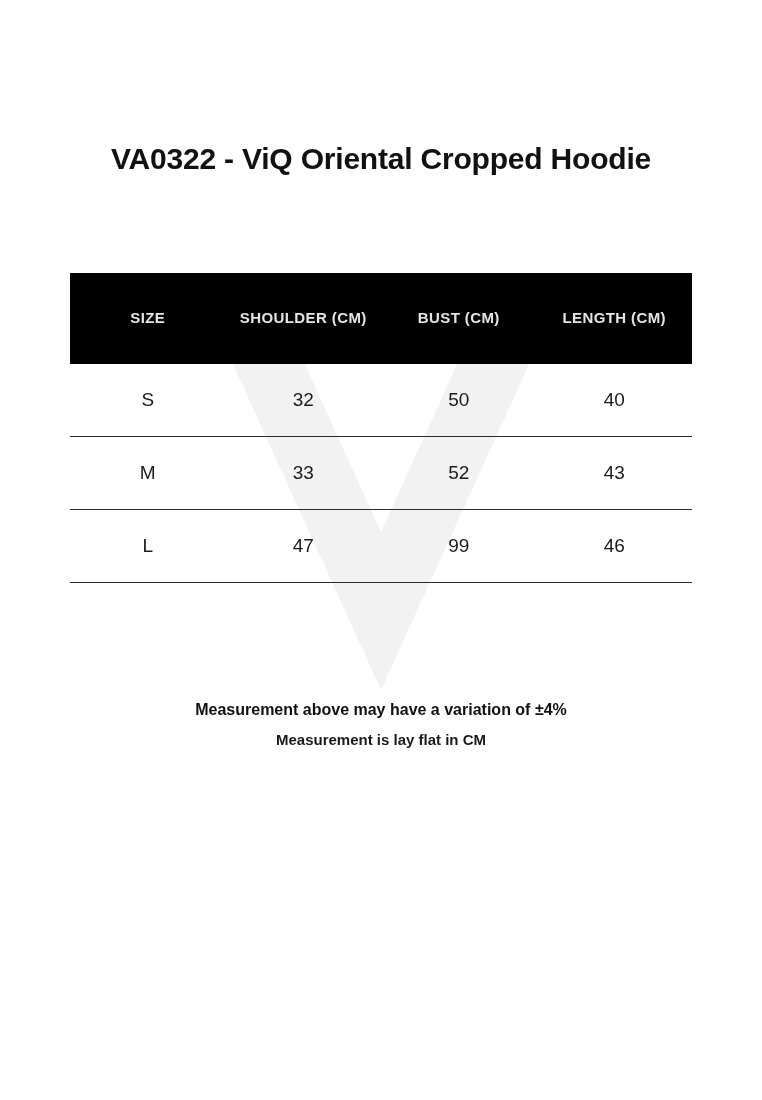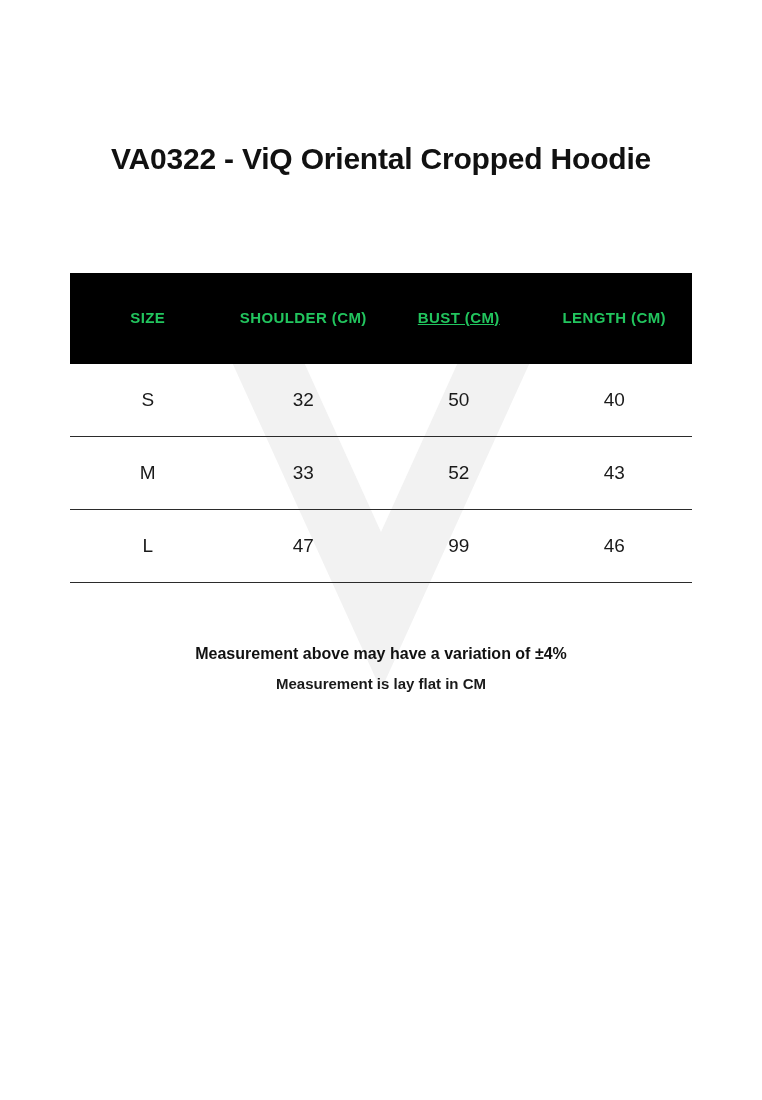--- a/index.html
+++ b/index.html
@@ -60,21 +60,21 @@
   }
 
   table.size-table {
     width: 100%;
     border-collapse: collapse;
     table-layout: fixed;
   }
 
   table.size-table thead th {
     background: #000000;
-    color: #22c55e;
+    color: #e5e5e5;
     font-size: 15px;
     font-weight: bold;
     letter-spacing: 0.4px;
     padding: 18px 4px;
     height: 55px;
     vertical-align: middle;
     text-align: center;
     line-height: 1.35;
   }
 
@@ -88,25 +88,25 @@
     border-bottom: 1px solid #2b2b2b;
     background: transparent;
   }
 
   table.size-table tbody tr:first-child td {
     border-top: none;
   }
 
   .col-size   { width: 25%; }
   .col-should { width: 25%; }
-  .col-bust   { width: 25%; text-decoration: underline; }
+  .col-bust   { width: 25%; }
   .col-length { width: 25%; }
 
   .footnotes {
-    margin: 60px auto 0 auto;
+    margin: 116px auto 0 auto;
     width: 660px;
     text-align: center;
   }
   .note-strong {
     font-size: 16px;
     font-weight: bold;
     color: #111111;
     margin: 0 0 8px 0;
     line-height: 1.4;
   }

